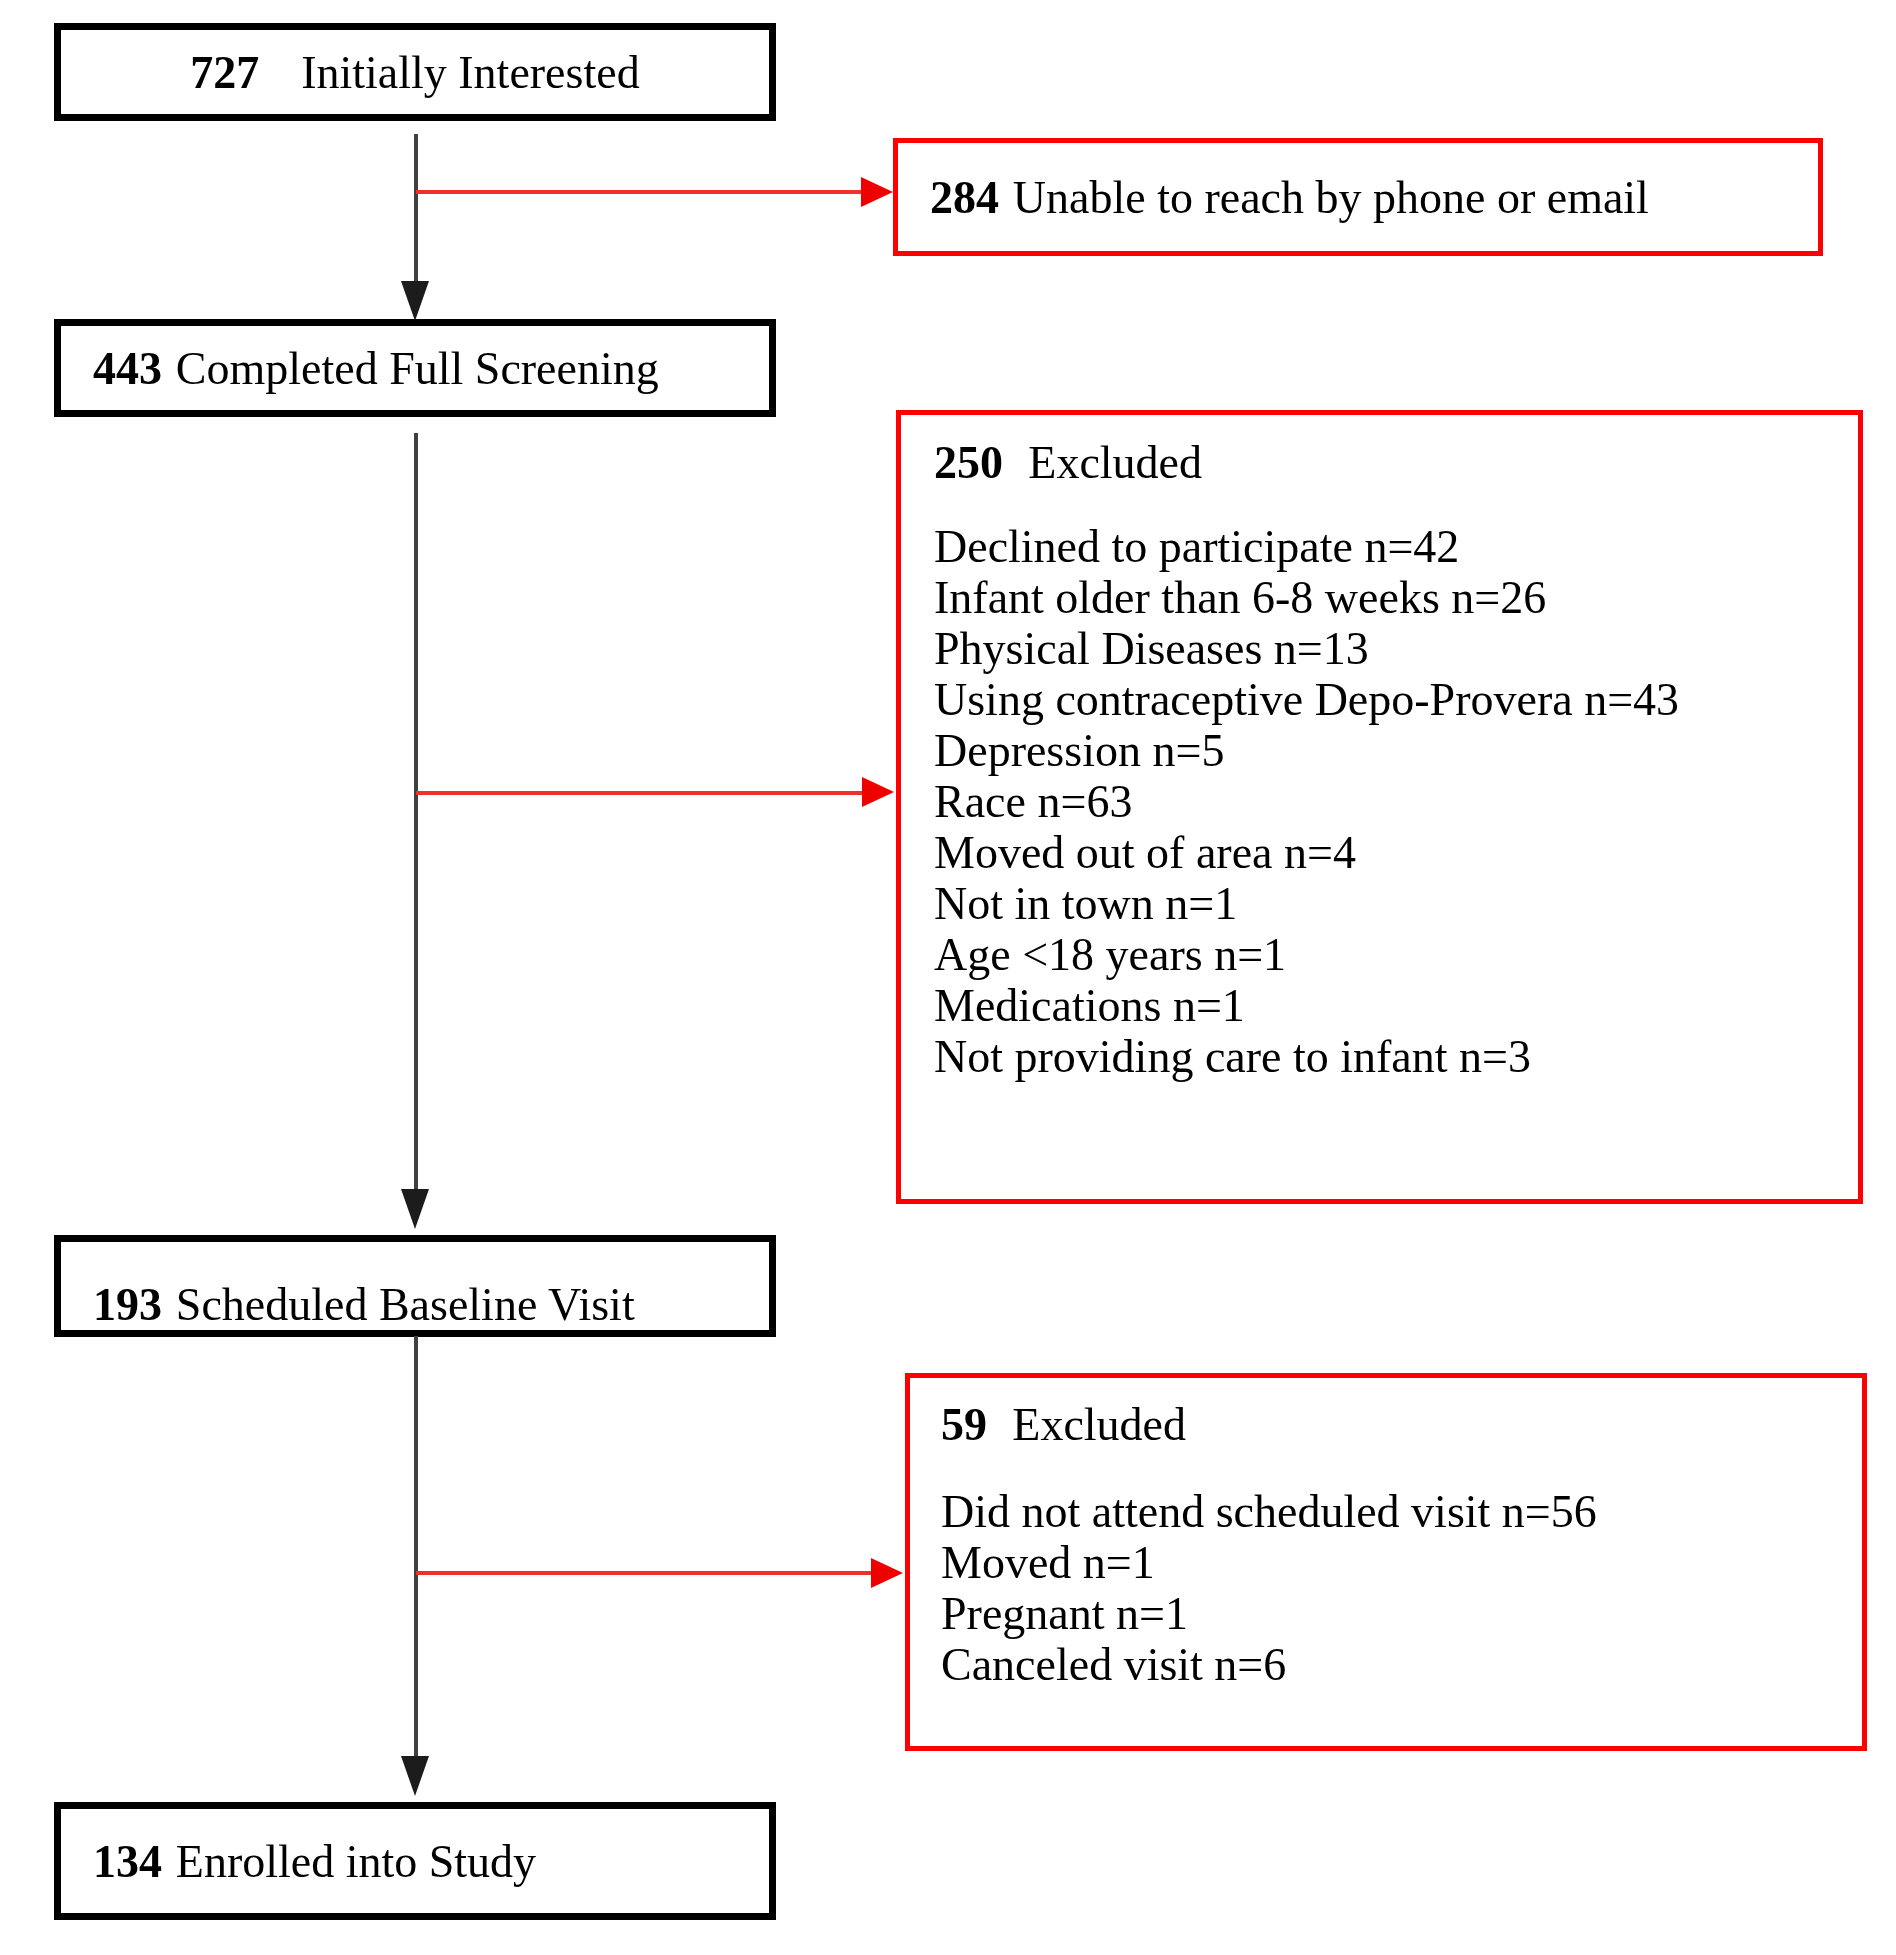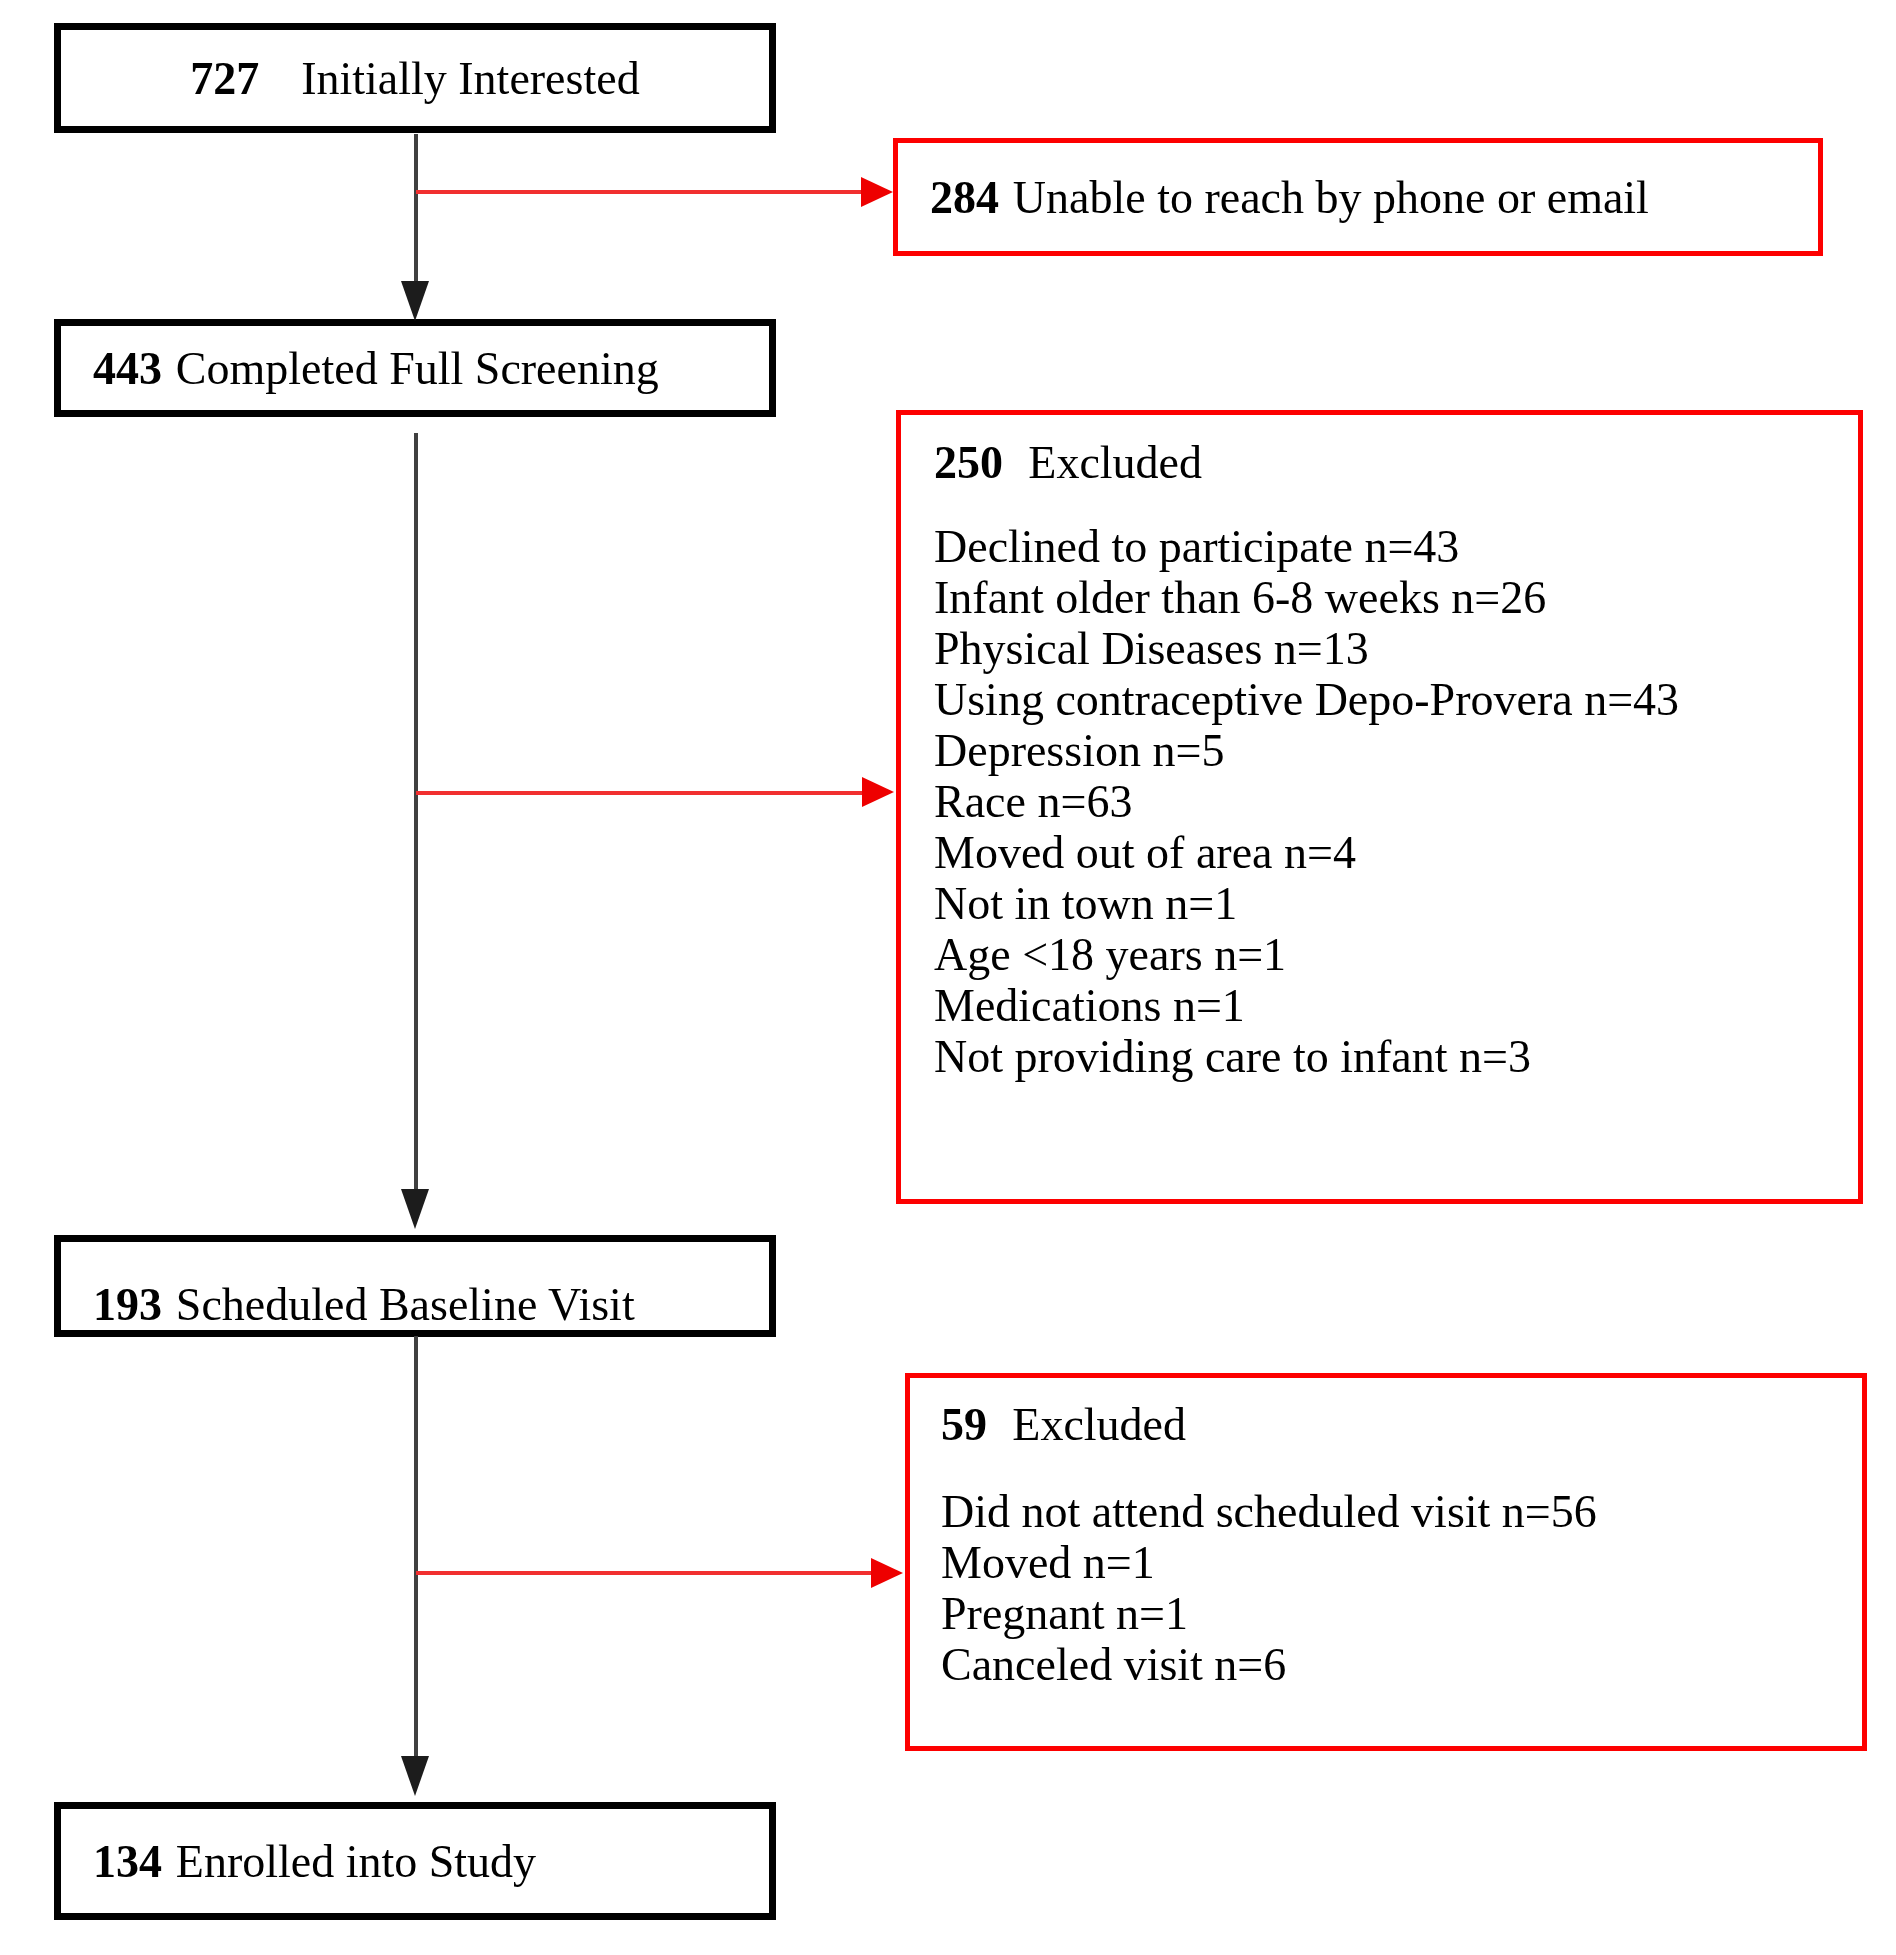--- a/index.html
+++ b/index.html
@@ -75,21 +75,21 @@
     border-top: 15.3px solid transparent;
     border-bottom: 15.3px solid transparent;
     border-left: 32px solid #ee0000;
   }
 </style>
 </head>
 <body>
 
 <div id="canvas">
 
-  <div class="mbox centered" style="top:23px; height:110px;gap:28px;">
+  <div class="mbox centered" style="top:23px; height:98px;gap:28px;">
     <span class="num">727</span>
     <span>Initially Interested</span>
   </div>
 
   <div class="mbox leftpad" style="top:319px; height:98px;">
     <span class="num">443</span>
     <span>Completed Full Screening</span>
   </div>
 
   <div class="mbox leftpad" style="top:1235px; height:102px;align-items:flex-end;">
@@ -124,21 +124,21 @@
     <span class="num">284</span>
     <span>Unable to reach by phone or email</span>
   </div>
 
   <div class="rbox" style="left:896px; top:410px; width:967px; height:794px; padding:22px 14px 0 33px;">
     <div class="rline">
       <span class="num">250</span>
       <span>Excluded</span>
     </div>
     <div class="spacer" style="height:33px;"></div>
-    <div class="rline">Declined to participate n=43</div>
+    <div class="rline">Declined to participate n=42</div>
     <div class="rline">Infant older than 6-8 weeks n=26</div>
     <div class="rline">Physical Diseases n=13</div>
     <div class="rline">Using contraceptive Depo-Provera n=43</div>
     <div class="rline">Depression n=5</div>
     <div class="rline">Race n=63</div>
     <div class="rline">Moved out of area n=4</div>
     <div class="rline">Not in town n=1</div>
     <div class="rline">Age &lt;18 years n=1</div>
     <div class="rline">Medications n=1</div>
     <div class="rline">Not providing care to infant n=3</div>

